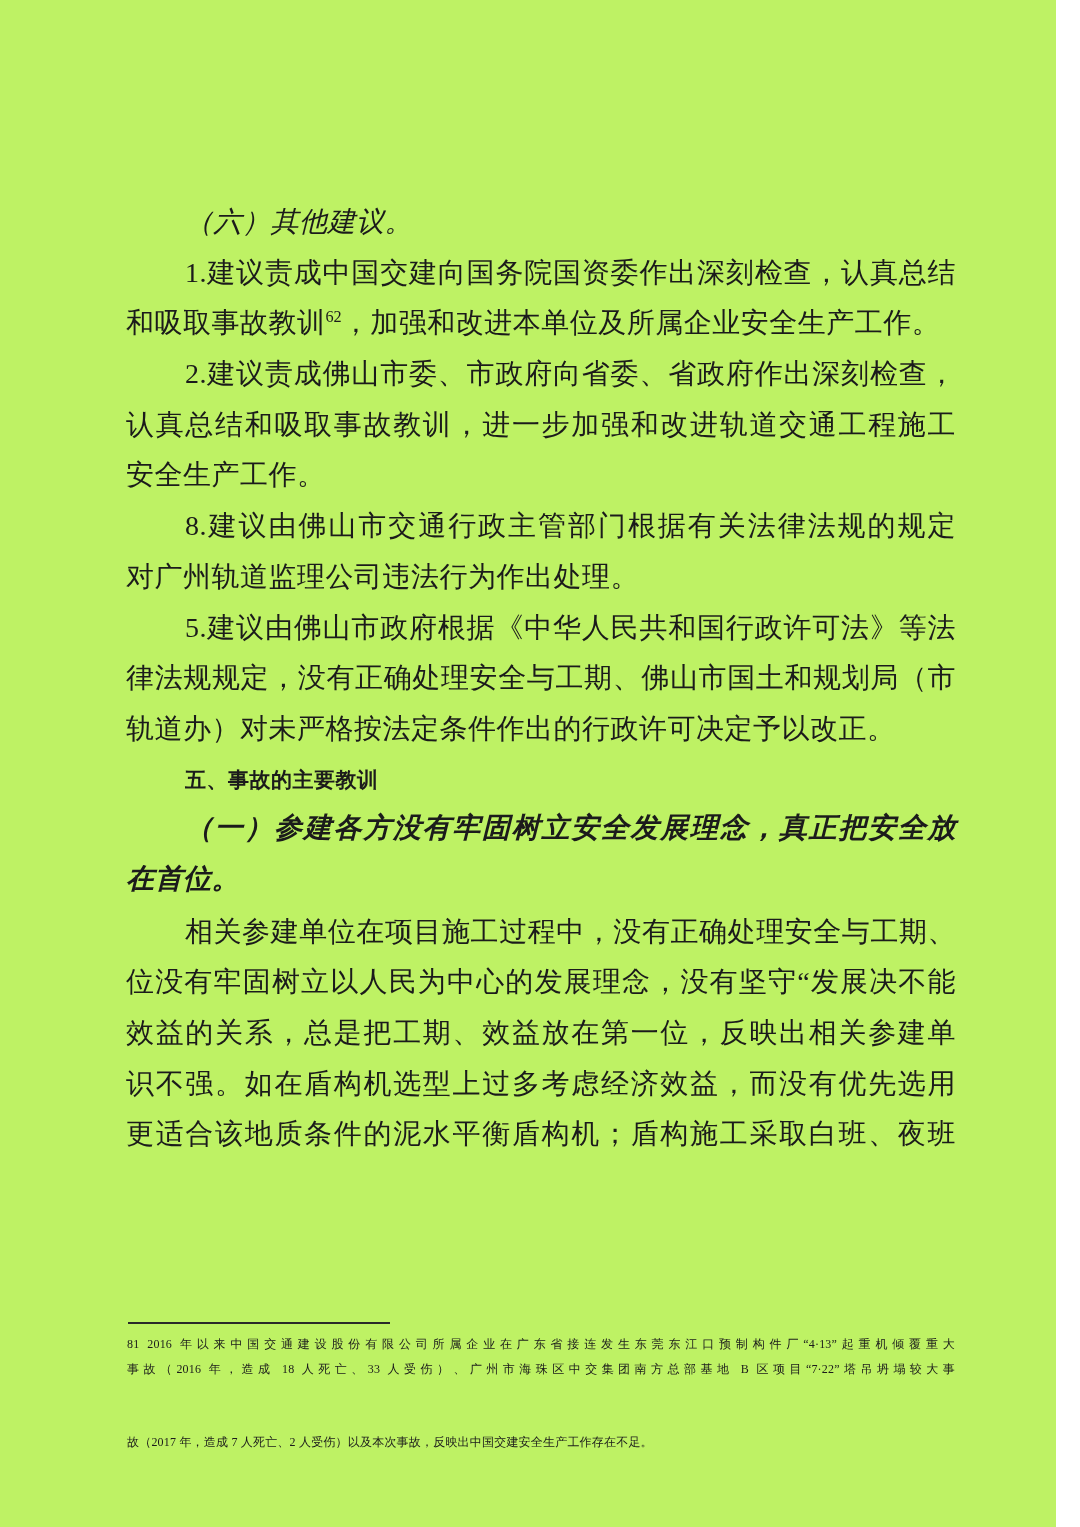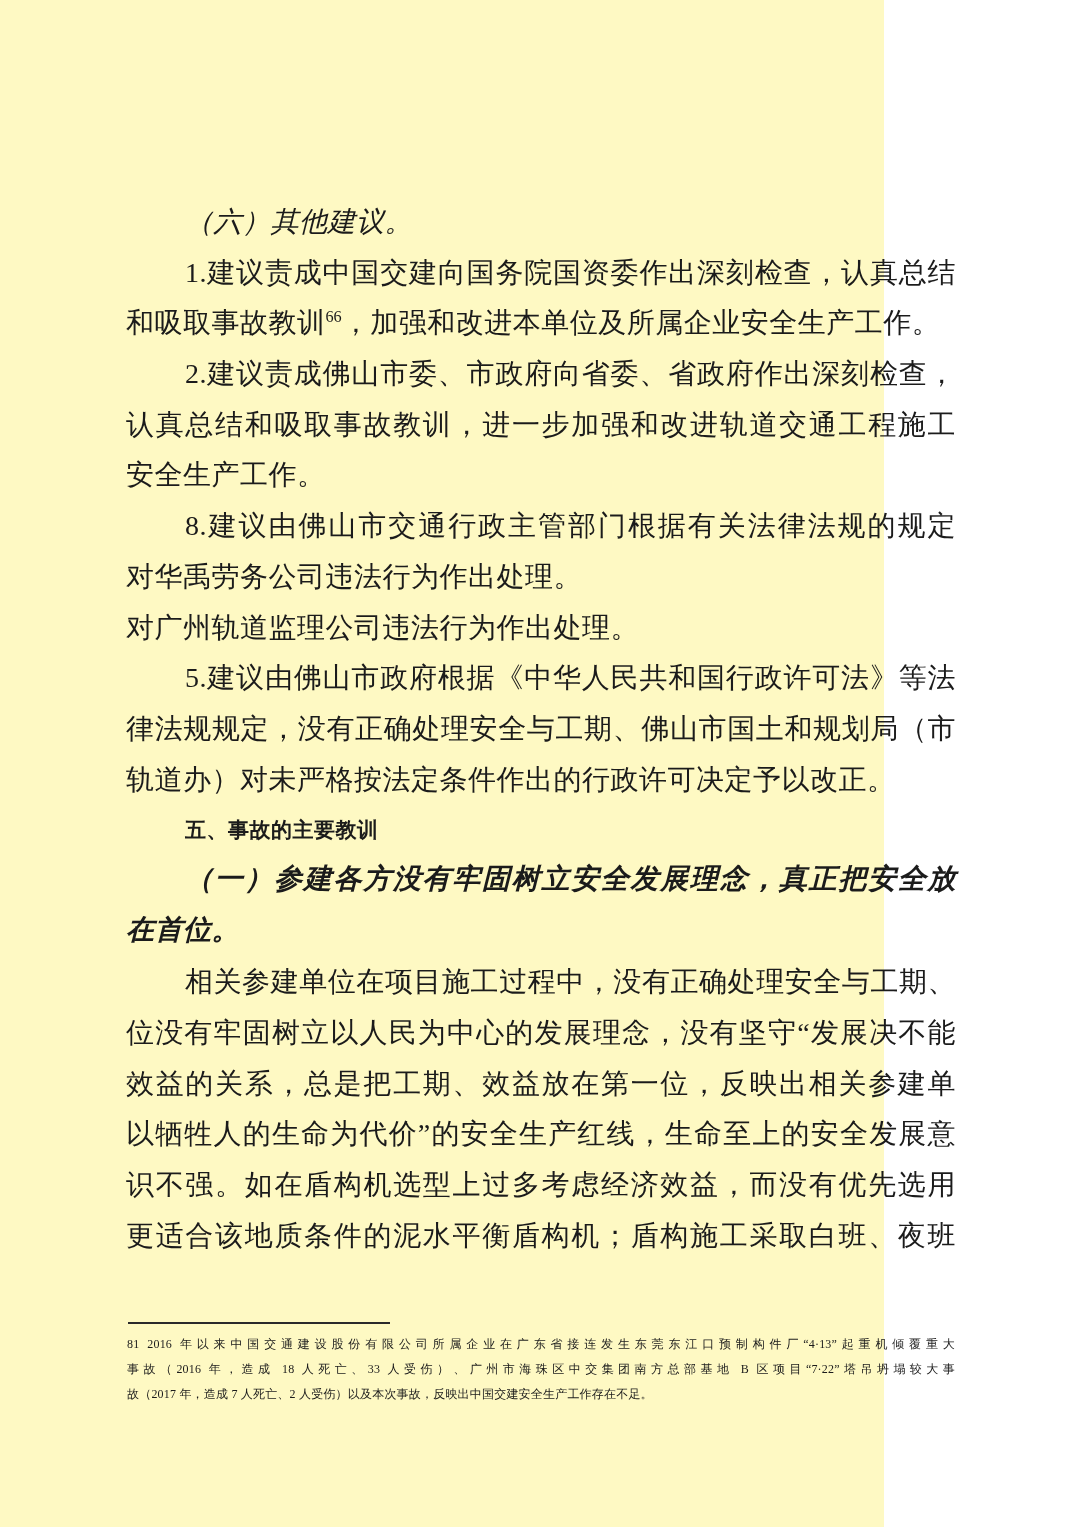--- a/index.html
+++ b/index.html
@@ -11,22 +11,22 @@
     width: 1080px;
     height: 1527px;
     position: relative;
     overflow: hidden;
     font-family: "Liberation Serif", "DejaVu Serif", serif;
     color: #1b1b1b;
   }
   .page {
     position: absolute;
     left: 0; top: 0;
-    width: 884px; height: 1527px;
-    background: #fef9c3;
+    width: 1056px; height: 1527px;
+    background: #bef264;
   }
   
   .body-text {
     position: absolute;
     left: 126px;
     top: 197px;
     width: 830px;
   }
   .para { margin: 0; padding: 0; }
   .line {
@@ -81,63 +81,61 @@
     width: 828px;
   }
   .fn-line {
     font-size: 12px;
     line-height: 25px;
     height: 25px;
     text-align: justify;
     text-align-last: justify;
     letter-spacing: 0.2px;
   }
-  .fn-line:last-child { text-align-last: left; }
+  .fn-line:last-child { text-align-last: left; margin-top: 48px; }
 </style>
 </head>
 <body>
 
 <div class="page">
   <div class="body-text">
       <div class="para kaiti">
         <div class="line indent para-end">（六）其他建议。</div>
       </div>
       <div class="para body">
         <div class="line indent">1.建议责成中国交建向国务院国资委作出深刻检查，认真总结</div>
-        <div class="line para-end">和吸取事故教训<sup class="fn-ref">66</sup>，加强和改进本单位及所属企业安全生产工作。</div>
+        <div class="line para-end">和吸取事故教训<sup class="fn-ref">62</sup>，加强和改进本单位及所属企业安全生产工作。</div>
       </div>
       <div class="para body">
         <div class="line indent">2.建议责成佛山市委、市政府向省委、省政府作出深刻检查，</div>
         <div class="line">认真总结和吸取事故教训，进一步加强和改进轨道交通工程施工</div>
         <div class="line para-end">安全生产工作。</div>
       </div>
       <div class="para body">
         <div class="line indent">8.建议由佛山市交通行政主管部门根据有关法律法规的规定</div>
-        <div class="line para-end">对华禹劳务公司违法行为作出处理。</div>
       </div>
       <div class="para body">
         <div class="line para-end">对广州轨道监理公司违法行为作出处理。</div>
       </div>
       <div class="para body">
         <div class="line indent">5.建议由佛山市政府根据《中华人民共和国行政许可法》等法</div>
         <div class="line">律法规规定，没有正确处理安全与工期、佛山市国土和规划局（市</div>
         <div class="line para-end">轨道办）对未严格按法定条件作出的行政许可决定予以改正。</div>
       </div>
       <div class="para heiti-heading">
         <div class="line indent para-end">五、事故的主要教训</div>
       </div>
       <div class="para kaiti-bold">
         <div class="line indent">（一）参建各方没有牢固树立安全发展理念，真正把安全放</div>
         <div class="line para-end">在首位。</div>
       </div>
       <div class="para body">
         <div class="line indent">相关参建单位在项目施工过程中，没有正确处理安全与工期、</div>
         <div class="line">位没有牢固树立以人民为中心的发展理念，没有坚守“发展决不能</div>
         <div class="line">效益的关系，总是把工期、效益放在第一位，反映出相关参建单</div>
-        <div class="line">以牺牲人的生命为代价”的安全生产红线，生命至上的安全发展意</div>
         <div class="line">识不强。如在盾构机选型上过多考虑经济效益，而没有优先选用</div>
         <div class="line">更适合该地质条件的泥水平衡盾构机；盾构施工采取白班、夜班</div>
       </div>
     </div>
   <div class="footnote-divider"></div>
   <div class="footnote">
       <div class="fn-line">81  2016 年以来中国交通建设股份有限公司所属企业在广东省接连发生东莞东江口预制构件厂“4·13”起重机倾覆重大</div>
       <div class="fn-line">事故（2016 年，造成 18 人死亡、33 人受伤）、广州市海珠区中交集团南方总部基地 B 区项目“7·22”塔吊坍塌较大事</div>
       <div class="fn-line">故（2017 年，造成 7 人死亡、2 人受伤）以及本次事故，反映出中国交建安全生产工作存在不足。</div>
     </div>

